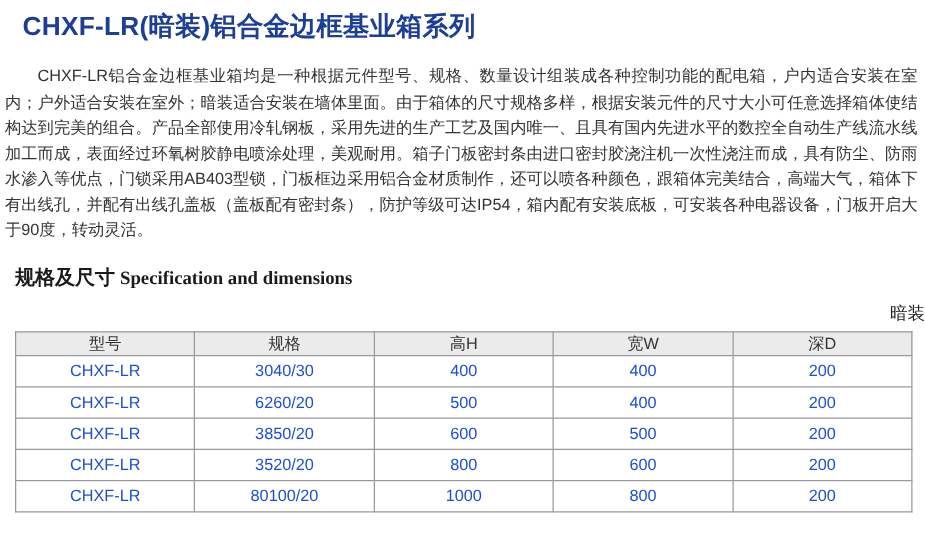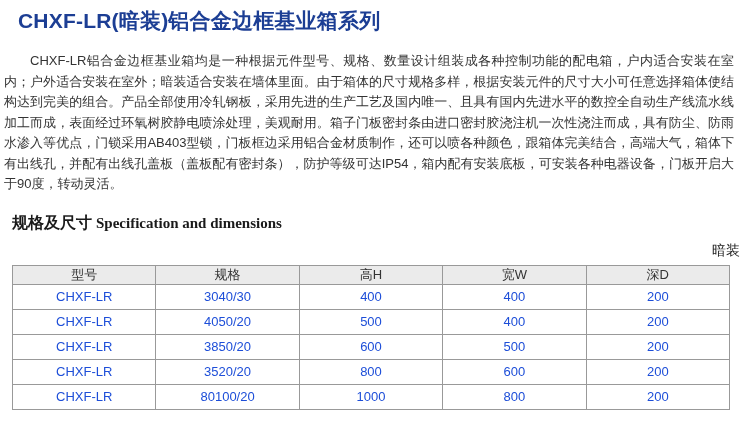--- a/index.html
+++ b/index.html
@@ -101,21 +101,21 @@
     <tbody>
       <tr>
         <td>CHXF-LR</td>
         <td>3040/30</td>
         <td>400</td>
         <td>400</td>
         <td>200</td>
       </tr>
       <tr>
         <td>CHXF-LR</td>
-        <td>4050/20</td>
+        <td>6260/20</td>
         <td>500</td>
         <td>400</td>
         <td>200</td>
       </tr>
       <tr>
         <td>CHXF-LR</td>
         <td>3850/20</td>
         <td>600</td>
         <td>500</td>
         <td>200</td>

